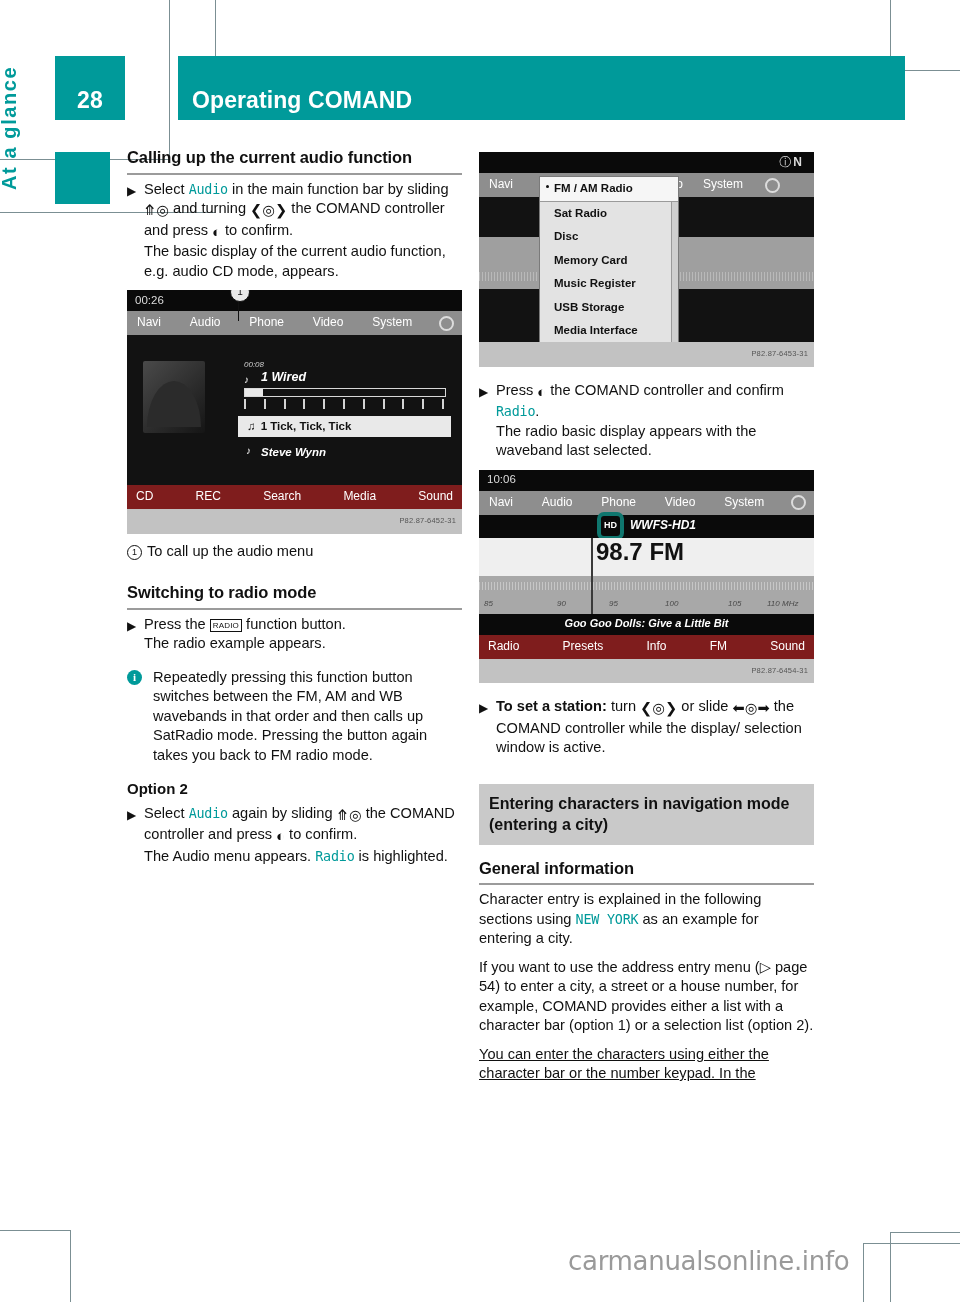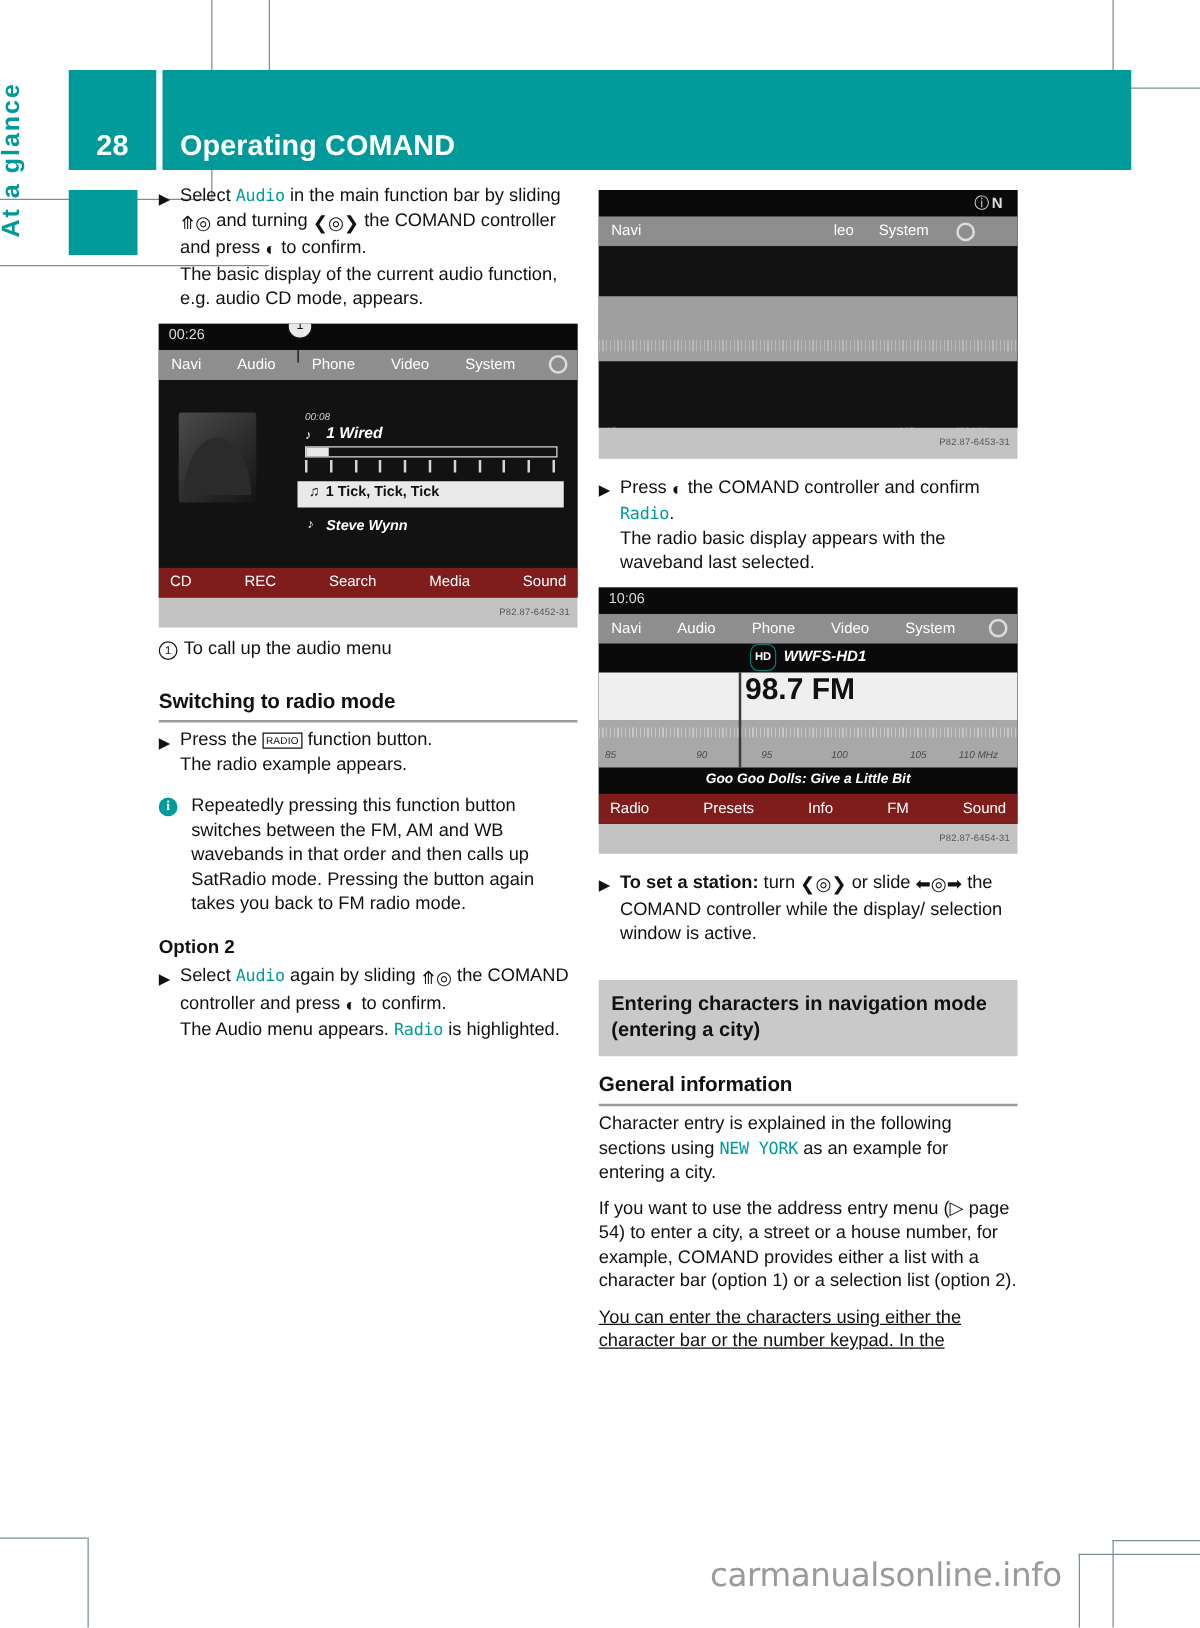--- a/index.html
+++ b/index.html
@@ -5,21 +5,21 @@
   html,body{margin:0;padding:0;background:#ffffff;}
   body{width:960px;height:1302px;position:relative;overflow:hidden;
        font-family:"Liberation Sans","DejaVu Sans",sans-serif;color:#111;}
 
   
   .cmark{position:absolute;background:#7b8f93;}
   .cmark.v{width:1px;}
   .cmark.h{height:1px;}
 
   
-  #header{position:absolute;left:55px;top:56px;height:80px;width:850px;display:flex;}
+  #header{position:absolute;left:55px;top:56px;height:64px;width:850px;display:flex;gap:48px;}
   #page-number-box{width:70px;background:#009a9a;display:flex;align-items:flex-end;
       justify-content:center;padding-bottom:6px;box-sizing:border-box;}
   #page-number{color:#fff;font-size:23px;font-weight:bold;letter-spacing:.3px;}
   #header-title-box{flex:1;background:#009a9a;margin-left:5px;display:flex;align-items:flex-end;
       padding:0 0 6px 14px;box-sizing:border-box;}
   #header-title{color:#fff;font-size:23px;font-weight:bold;letter-spacing:.1px;}
 
   
   #side-tab-block{position:absolute;left:55px;top:152px;width:55px;height:52px;background:#009a9a;}
   #side-tab-label{position:absolute;left:-2px;top:190px;width:180px;
@@ -157,20 +157,21 @@
   <div id="header-title-box">
     <span id="header-title">Operating COMAND</span>
   </div>
 </div>
 
 <div id="side-tab-block"></div>
 <div id="side-tab-label">At a glance</div>
 
 <div class="col" id="col-left">
 
+  <h2 class="section">Calling up the current audio function</h2>
 
   <div class="step">
     <span class="bullet">▶</span>
     <span>Select </span><span class="mono">Audio</span><span> in the main function bar by sliding </span><span class="knob">⤊◎</span><span> and turning </span><span class="knob">❮◎❯</span><span> the COMAND controller and press </span><span class="knob">◐</span><span> to confirm.</span>
     <div>The basic display of the current audio function, e.g. audio CD mode, appears.</div>
   </div>
 
   <div class="figure" id="fig-audio">
     <div class="scr">
       <div class="scr-statusbar">
@@ -270,20 +271,31 @@
       </div>
       <div class="body">
         <div class="bandstrip">
           <div class="sc"></div>
         </div>
         <div class="freqs">
           <span style="position:absolute;left:6px;">85</span>
           <span style="position:absolute;left:240px;">105</span>
           <span style="position:absolute;left:285px;">110 MHz</span>
         </div>
+        <div class="popup">
+          <div class="sb"></div>
+          <div class="row sel">FM / AM Radio</div>
+          <div class="row">Sat Radio</div>
+          <div class="row">Disc</div>
+          <div class="row">Memory Card</div>
+          <div class="row">Music Register</div>
+          <div class="row">USB Storage</div>
+          <div class="row">Media Interface</div>
+
+        </div>
       </div>
 
     </div>
     <div class="fig-credit">P82.87-6453-31</div>
   </div>
 
   <div class="step" style="margin-top:14px;">
     <span class="bullet">▶</span>
     <span>Press </span><span class="knob">◐</span><span> the COMAND controller and confirm </span><span class="mono">Radio</span><span>.</span>
     <div>The radio basic display appears with the waveband last selected.</div>
@@ -296,21 +308,21 @@
       </div>
       <div class="scr-menubar">
         <span class="mi">Navi</span>
         <span class="mi sel">Audio</span>
         <span class="mi">Phone</span>
         <span class="mi">Video</span>
         <span class="mi">System</span>
         <span class="dot-ic"></span>
       </div>
       <div class="stationbar">
-        <span style="font-size:9px;border:1px solid #0f766e;border-radius:7px;padding:0 3px;margin-right:6px;font-style:normal;">HD</span>
+        <span style="font-size:9px;border:4px solid #0f766e;border-radius:7px;padding:0 3px;margin-right:6px;font-style:normal;">HD</span>
         <span>WWFS-HD1</span>
       </div>
       <div class="freqzone">
         <div class="cursor"></div>
         <div class="freq">98.7 FM</div>
       </div>
       <div class="scalezone">
         <div class="cursor"></div>
         <div class="scale"></div>
         <div class="tlabels">

